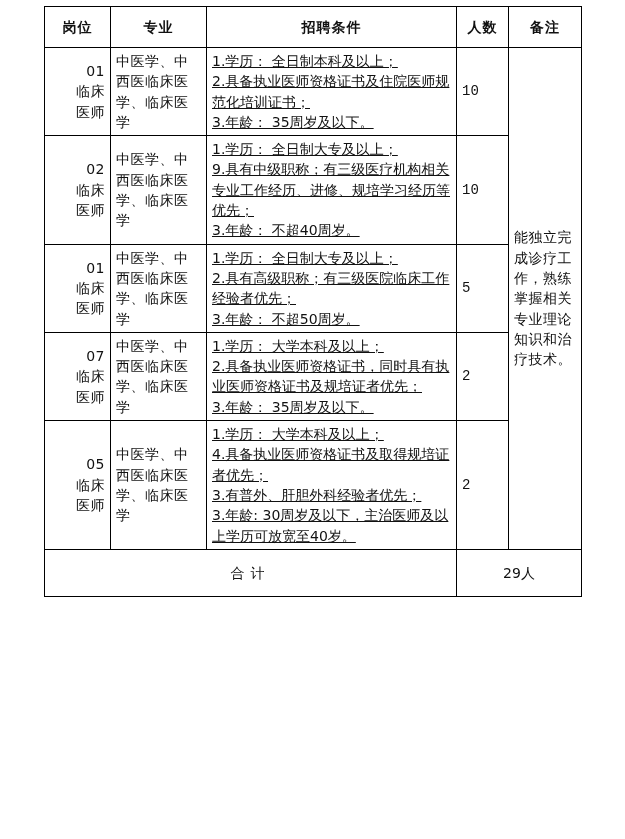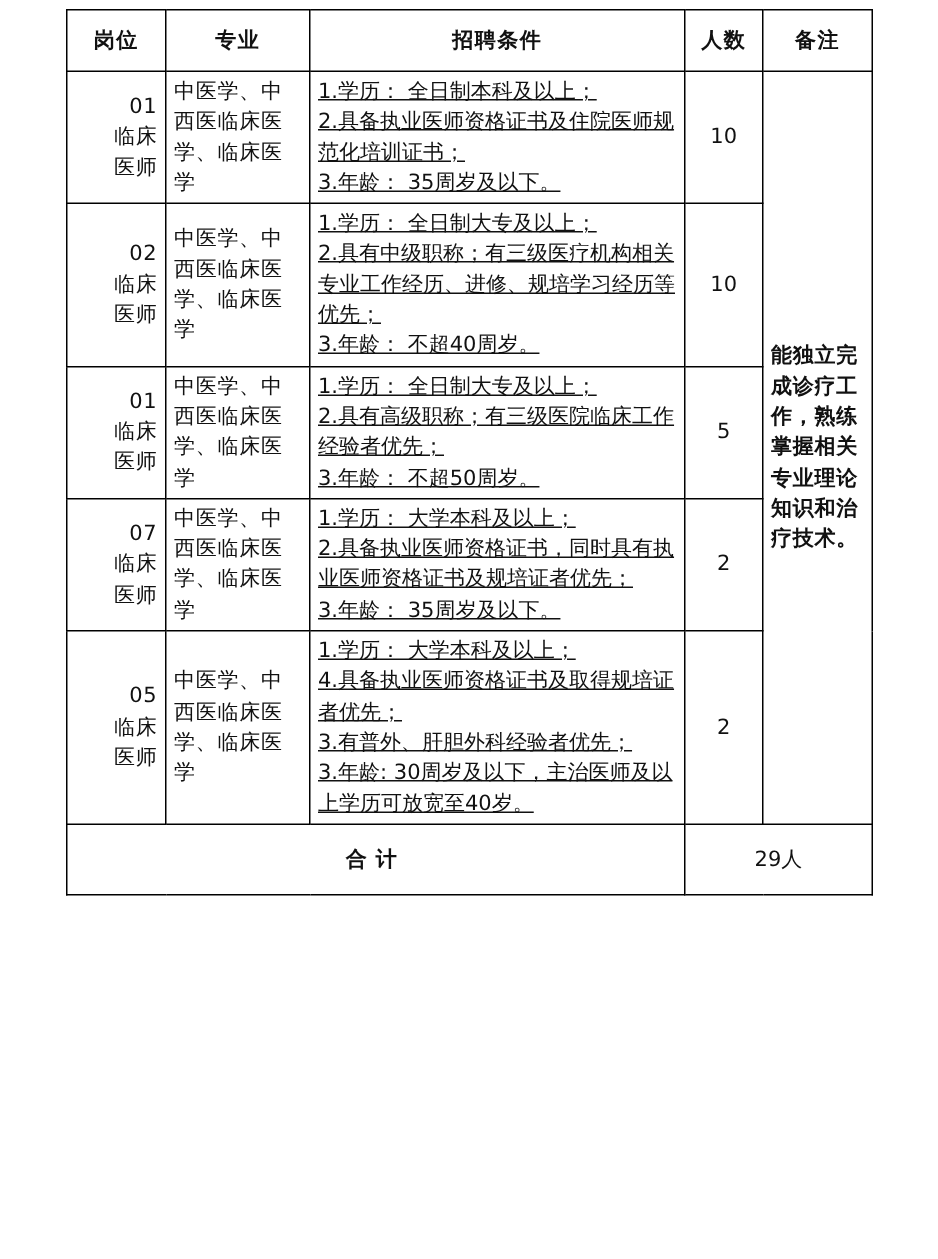--- a/index.html
+++ b/index.html
@@ -61,36 +61,35 @@
     letter-spacing: 0.5px;
     margin-left: 44px;
   }
   td.cond {
     text-align: left;
     font-size: 14px;
     line-height: 1.55;
     text-decoration: underline;
   }
   td.num {
-    text-align: center;
-    font-size: 14px;
+    font-size: 14px;
+    font-family: Liberation Mono, monospace;
   }
   td.remark {
     text-align: left;
     font-size: 14px;
     line-height: 1.7;
     letter-spacing: 0.5px;
     vertical-align: middle;
-    font-weight: bold;
   }
   .cond-line { display: block; white-space: normal; }
   .total-label {
     text-align: center;
     font-size: 15px;
-    font-weight: bold;
+    font-weight: normal;
     letter-spacing: 6px;
     height: 40px;
   }
   .total-value {
     text-align: center;
     font-size: 14px;
   }
   .post-line { display: block; }
 </style>
 </head>
@@ -134,21 +133,21 @@
 
       <tr>
         <td class="post">
           <span class="post-line">02</span>
           <span class="post-line">临床</span>
           <span class="post-line">医师</span>
         </td>
         <td class="major">中医学、中西医临床医学、临床医学</td>
         <td class="cond">
           <span class="cond-line">1.学历：  全日制大专及以上；</span>
-          <span class="cond-line">2.具有中级职称；有三级医疗机构相关专业工作经历、进修、规培学习经历等优先；</span>
+          <span class="cond-line">9.具有中级职称；有三级医疗机构相关专业工作经历、进修、规培学习经历等优先；</span>
           <span class="cond-line">3.年龄：  不超40周岁。</span>
         </td>
         <td class="num">10</td>
       </tr>
 
       <tr>
         <td class="post">
           <span class="post-line">01</span>
           <span class="post-line">临床</span>
           <span class="post-line">医师</span>

